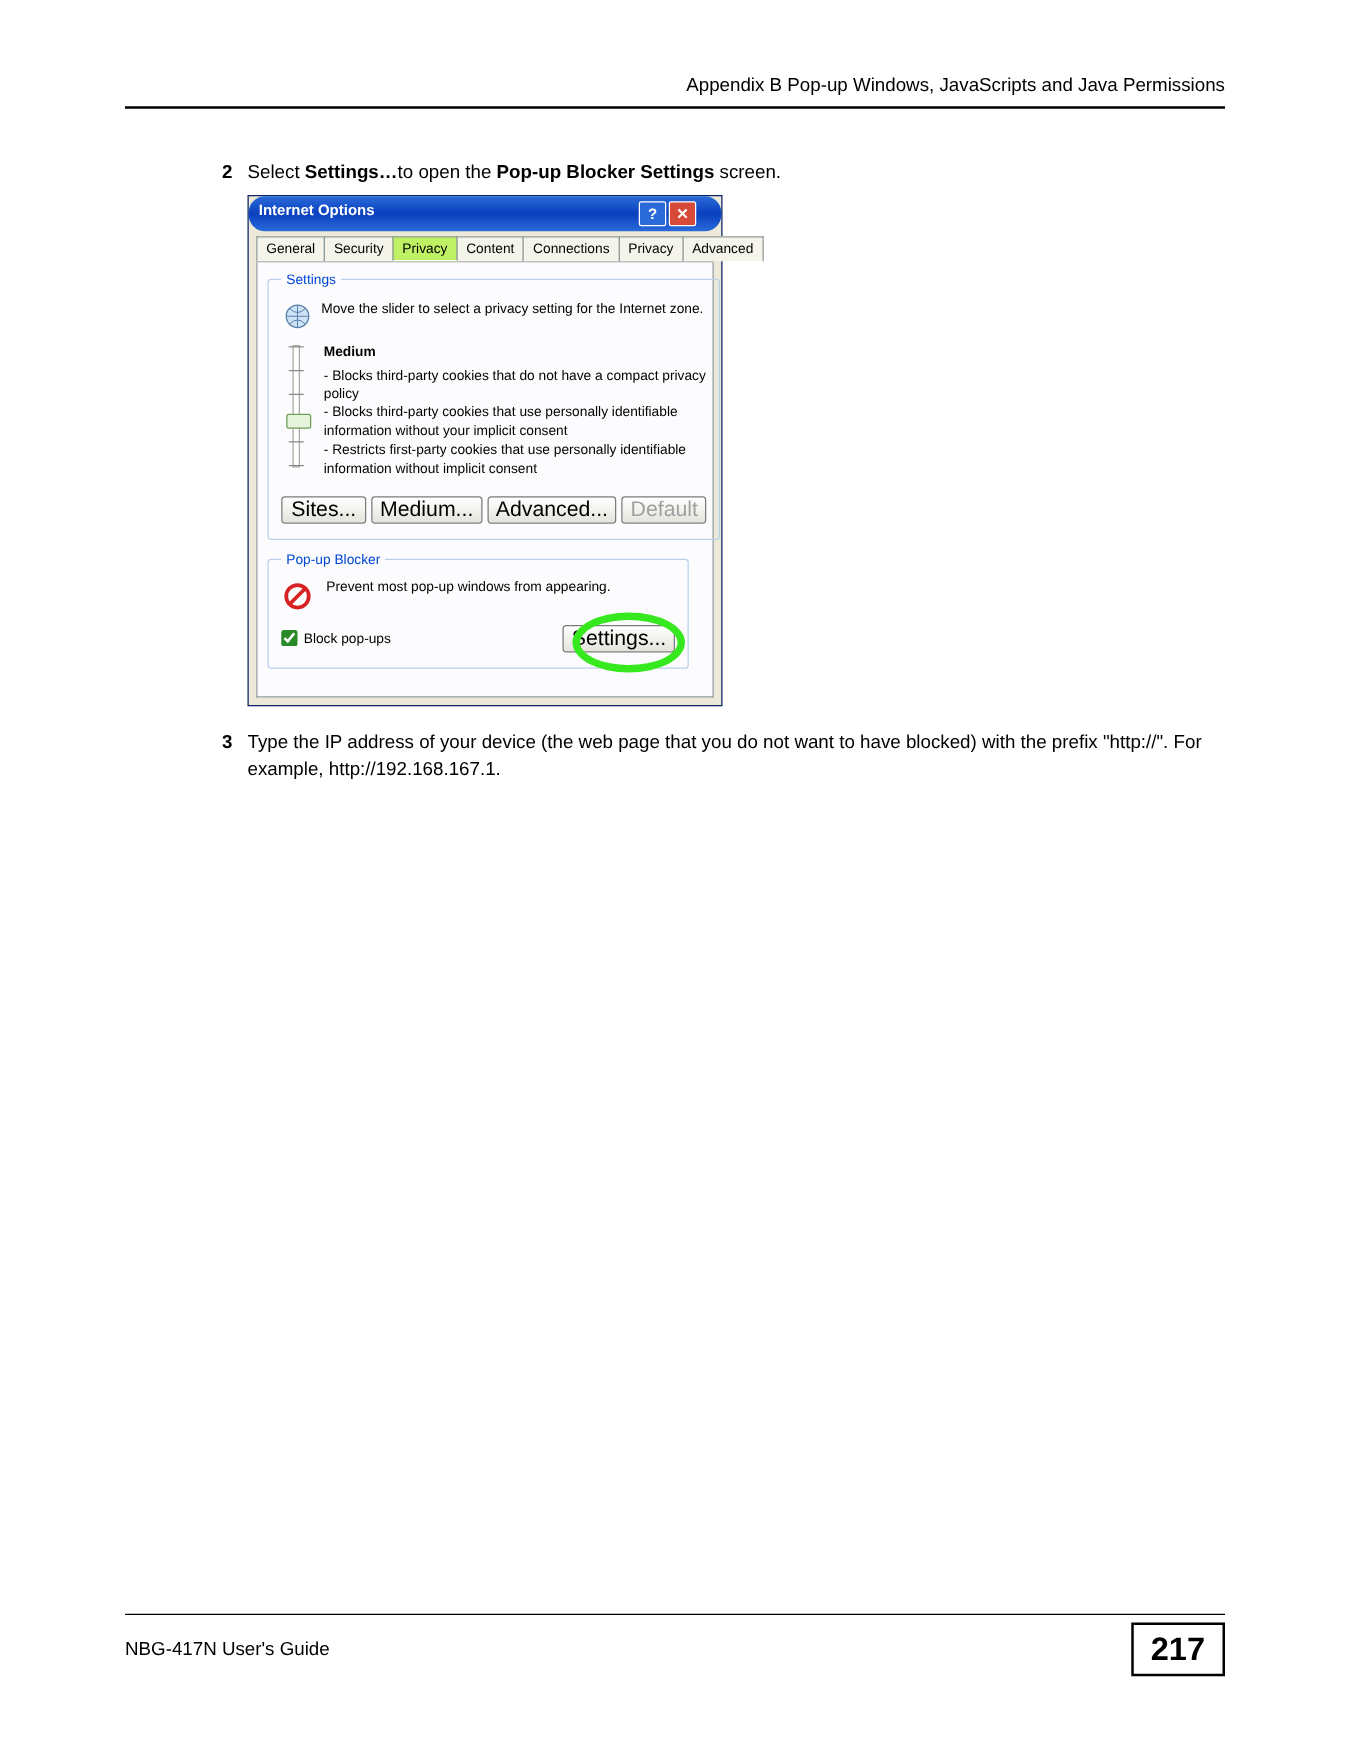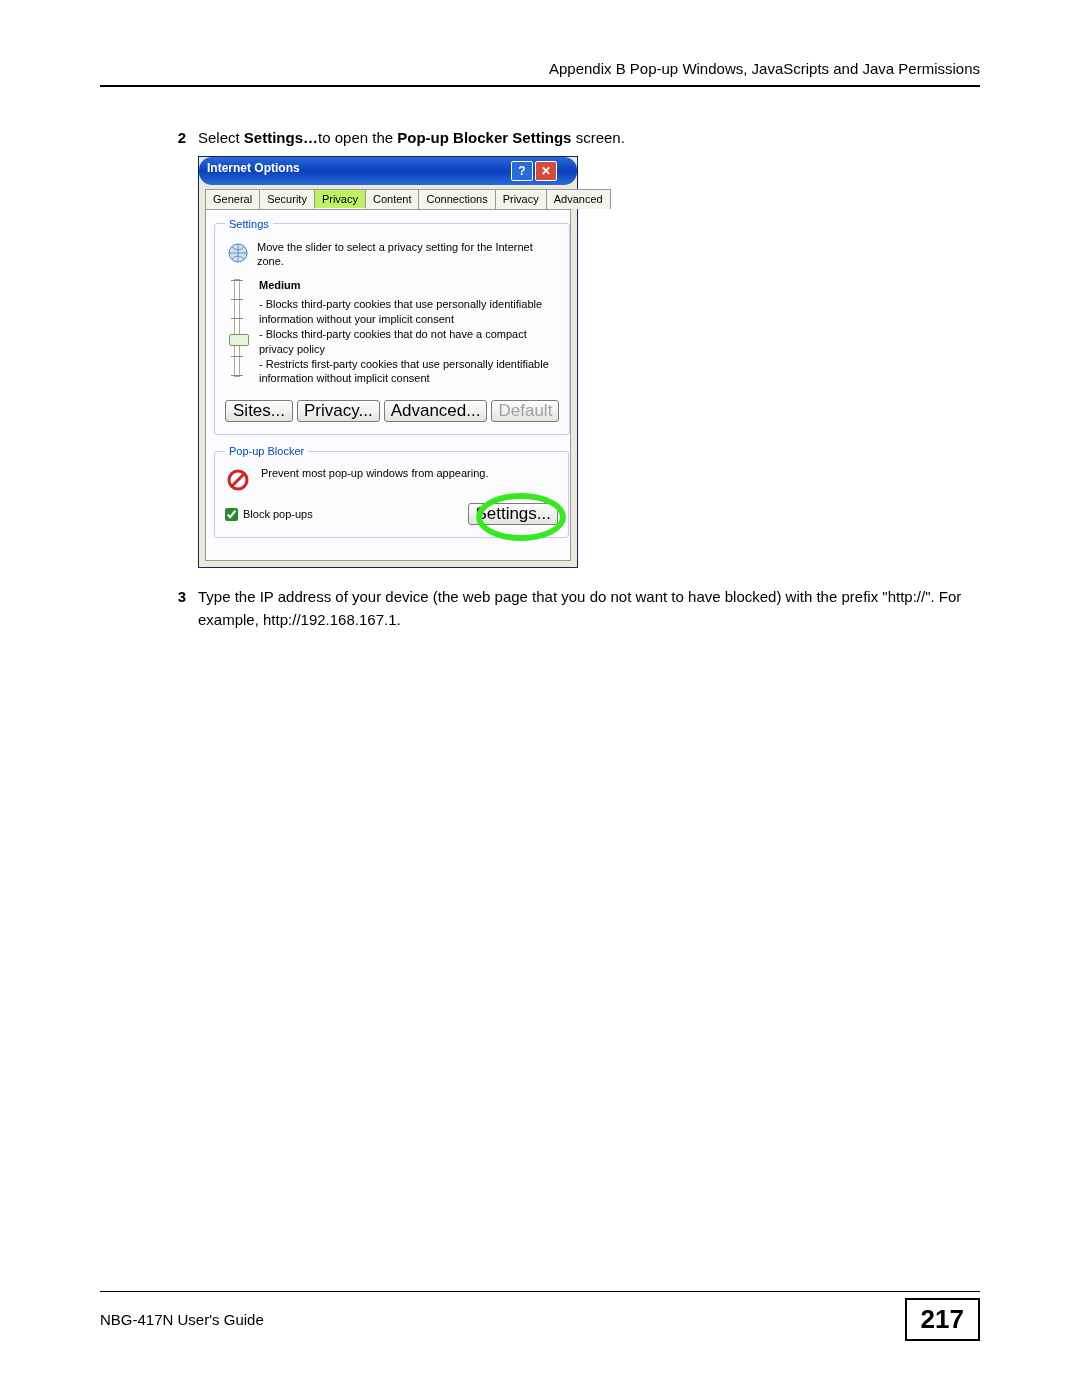--- a/index.html
+++ b/index.html
@@ -94,21 +94,21 @@
     background: #bef264;
     position: relative;
     z-index: 2;
     border-bottom: 1px solid #fcfcfe;
   }
   .tab-body {
     background:#fcfcfe;
     margin:0 6px 6px 6px;
     border:1px solid #919b9c;
     border-top:none;
-    padding:8px 1px 12px 8px;
+    padding:8px 19px 12px 8px;
   }
   fieldset.grp {
     border:1px solid #b8cfe9;
     border-radius:3px;
     padding:10px 10px 12px 10px;
     margin:0 0 10px 0;
   }
   fieldset.grp legend {
     color:#0046d5;
     font-size:11px;
@@ -242,30 +242,30 @@
               <div class="slider-tick" style="top:38px"></div>
               <div class="slider-tick" style="top:57px"></div>
               <div class="slider-tick" style="top:76px"></div>
               <div class="slider-tick" style="top:95px"></div>
               <div class="slider-thumb" style="top:54px"></div>
             </div>
           </div>
           <div style="flex:1">
             <div style="font-weight:bold; margin-bottom:6px;">Medium</div>
             <div style="line-height:1.35">
+              <div>- Blocks third-party cookies that do not have a compact privacy policy</div>
               <div>- Blocks third-party cookies that use personally identifiable information without your implicit consent</div>
-              <div>- Blocks third-party cookies that do not have a compact privacy policy</div>
               <div>- Restricts first-party cookies that use personally identifiable information without implicit consent</div>
             </div>
           </div>
         </div>
 
         <div class="btn-row">
           <button class="btn">Sites...</button>
-          <button class="btn">Privacy...</button>
+          <button class="btn">Medium...</button>
           <button class="btn">Advanced...</button>
           <button class="btn" disabled="">Default</button>
         </div>
       </fieldset>
 
       <fieldset class="grp" style="position:relative;">
         <legend>Pop-up Blocker</legend>
         <div class="row">
           <div class="icon">
             <svg width="22" height="22">

